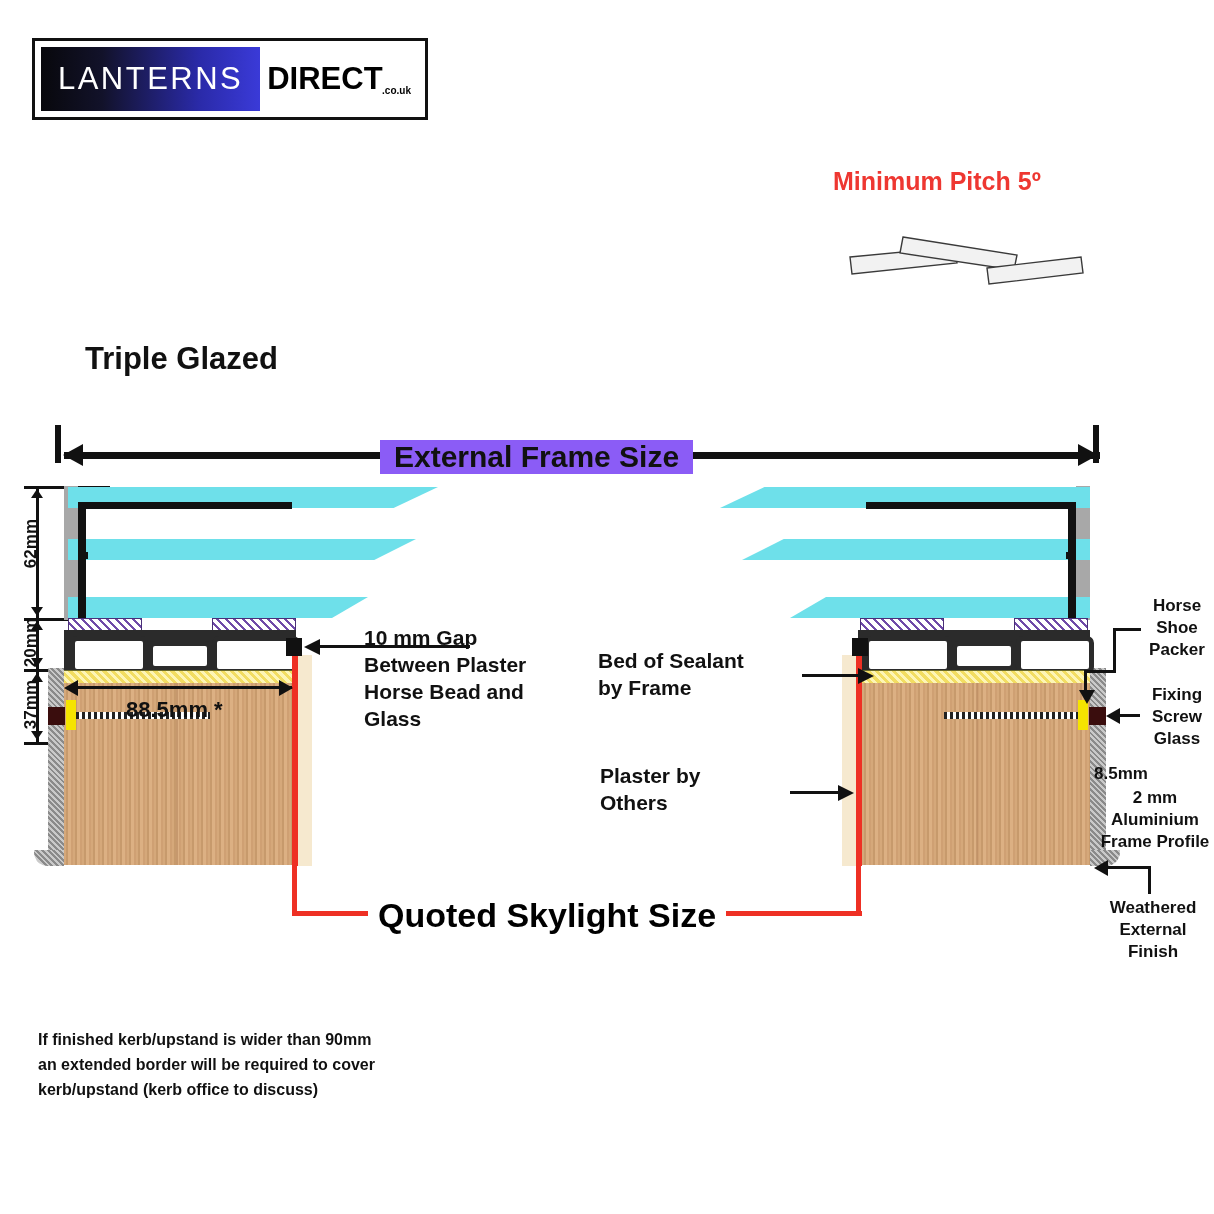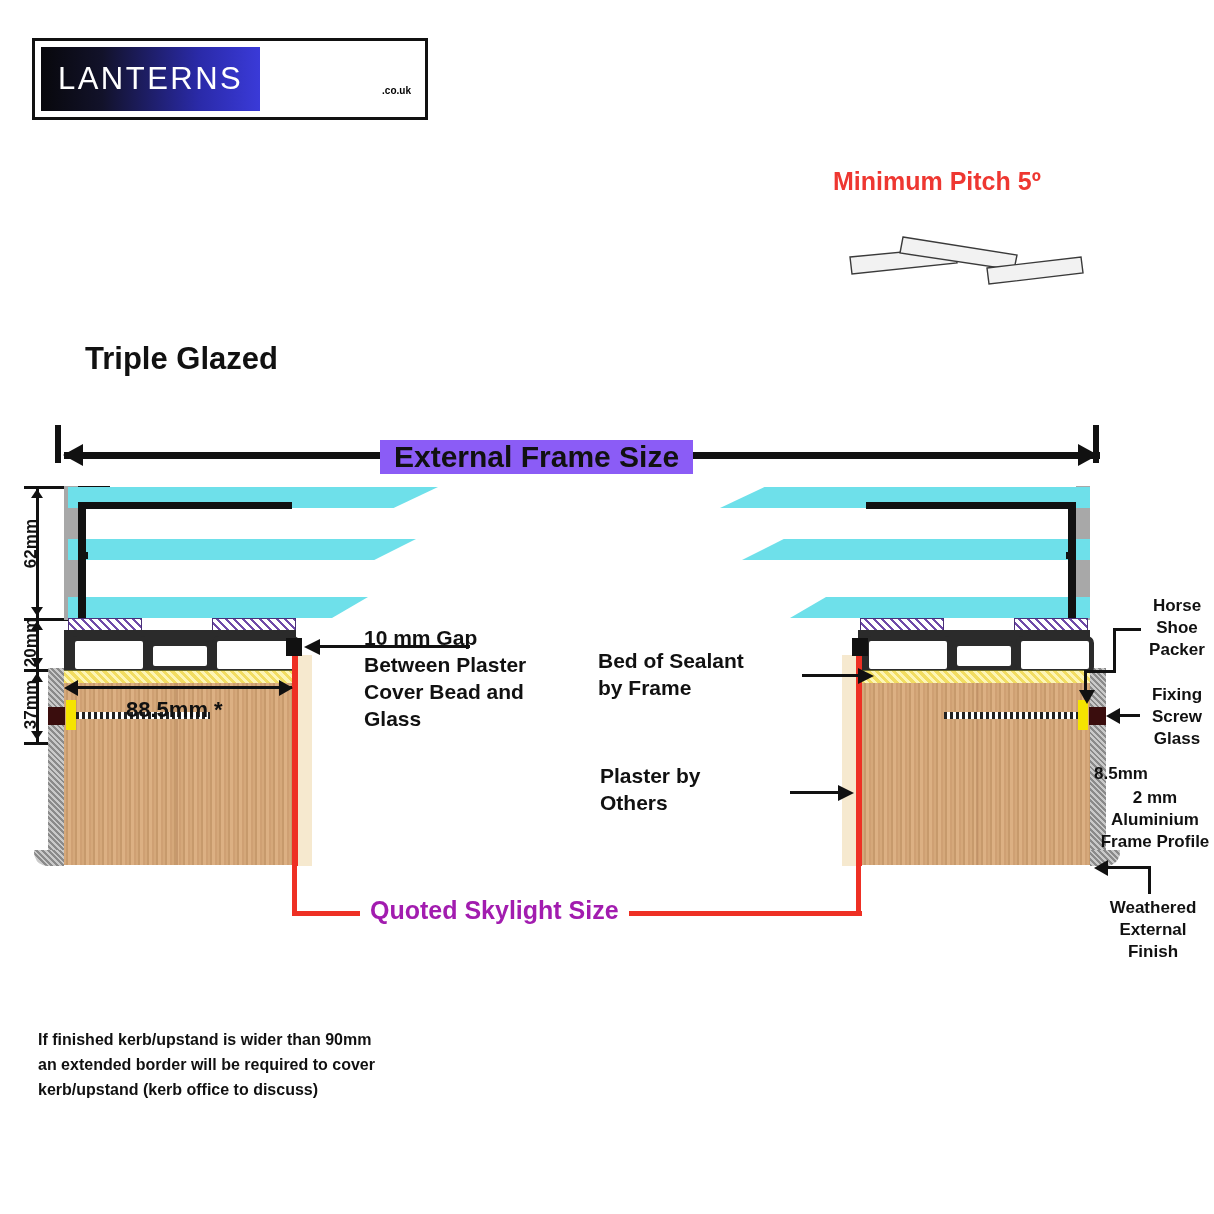--- a/index.html
+++ b/index.html
@@ -71,33 +71,34 @@
   .leader{background:#111;height:3px;}
   .leaderv{background:#111;width:3px;}
   .lar{width:0;height:0;border-top:8px solid transparent;border-bottom:8px solid transparent;}
   .lard{width:0;height:0;border-left:8px solid transparent;border-right:8px solid transparent;}
 
   
   #d885-line{left:70px;top:686px;width:222px;height:3px;background:#111;}
   #d885-label{left:126px;top:697px;font-size:22px;font-weight:800;white-space:nowrap;}
 
   
-  #qss-label{left:360px;top:896px;font-size:25px;font-weight:800;color:#a21caf;white-space:nowrap;
+  #qss-label{left:368px;top:896px;font-size:34px;font-weight:800;color:#000000;white-space:nowrap;
       background:#fff;padding:0 10px;}
 
   
   #footer{left:38px;top:1028px;width:430px;font-size:16px;font-weight:700;line-height:1.55;color:#111;}
 </style>
 </head>
 <body>
 
 <div class="abs" id="logo">
   <div id="logo-inner">
     <div id="logo-block"></div>
     <div id="logo-lanterns">LANTERNS</div>
+    <div id="logo-direct">DIRECT</div>
     <div id="logo-tld">.co.uk</div>
   </div>
 </div>
 
 <div class="abs" id="pitch-title">Minimum Pitch 5º</div>
 <svg class="abs" id="pitch-sketch" viewBox="0 0 240 75">
   <g fill="#f2f2f2" stroke="#3a3a3a" stroke-width="1.4">
     <polygon points="5,32 110,22 112,38 7,49"></polygon>
     <polygon points="58,12 172,30 169,45 55,28"></polygon>
     <polygon points="142,43 236,32 238,48 144,59"></polygon>
@@ -203,21 +204,21 @@
 
 <div class="abs packer" style="left:1078px;top:700px;width:10px;height:30px;"></div>
 <div class="abs screwcover" style="left:1089px;top:707px;width:17px;height:18px;"></div>
 <div class="abs screwshaft" style="left:944px;top:712px;width:134px;height:7px;"></div>
 
 <div class="abs leader" style="left:318px;top:645px;width:152px;"></div>
 <div class="abs lar" style="left:304px;top:639px;border-right:16px solid #111;"></div>
 <div class="abs callout" style="left:364px;top:625px;width:320px;">
   <div>10 mm Gap</div>
   <div>Between Plaster</div>
-  <div>Cover Bead and</div>
+  <div>Horse Bead and</div>
   <div>Glass</div>
 </div>
 
 <div class="abs callout" style="left:598px;top:648px;width:200px;">
   <div>Bed of Sealant</div>
   <div>by Frame</div>
 </div>
 <div class="abs leader" style="left:802px;top:674px;width:60px;"></div>
 <div class="abs lar" style="left:858px;top:668px;border-left:16px solid #111;"></div>
 

